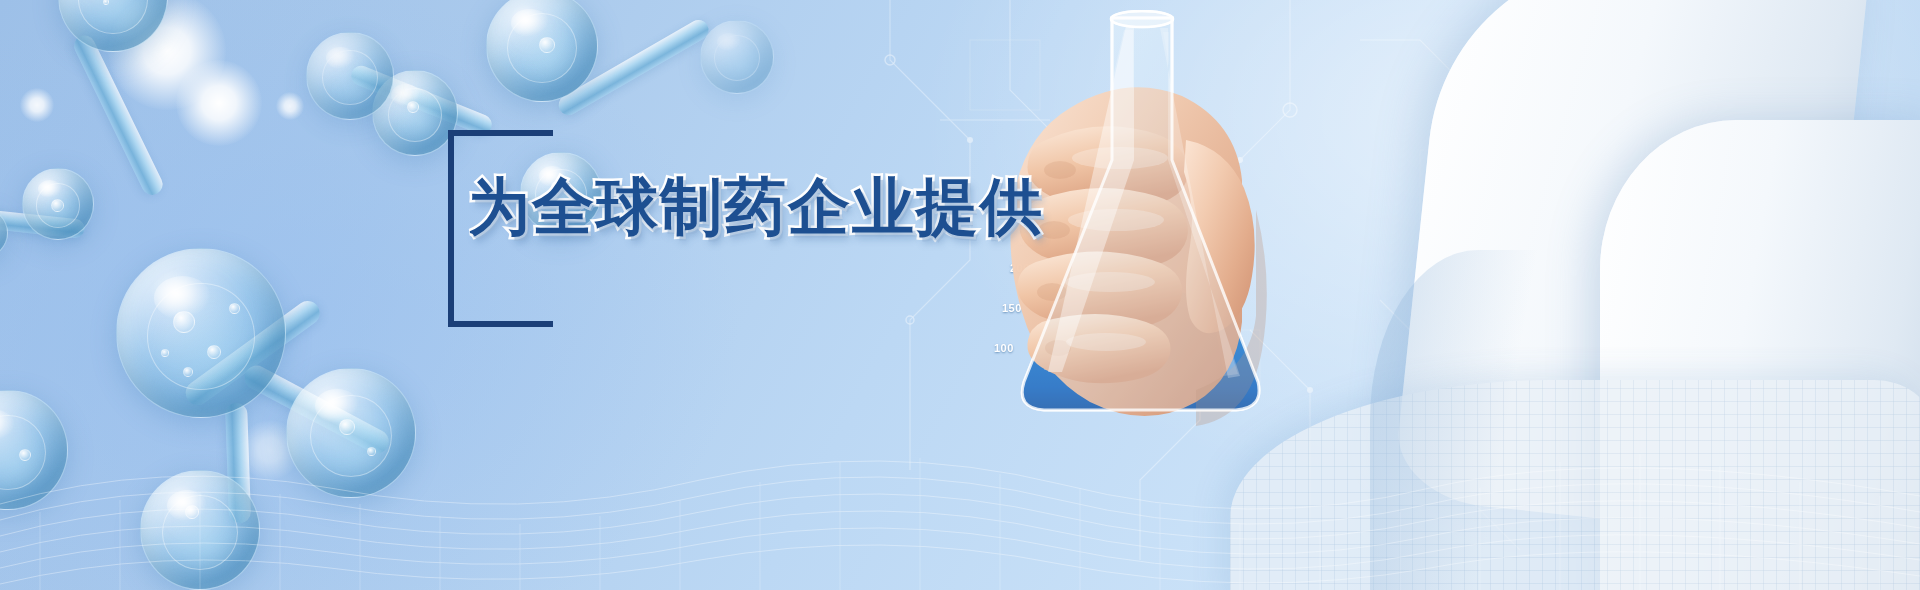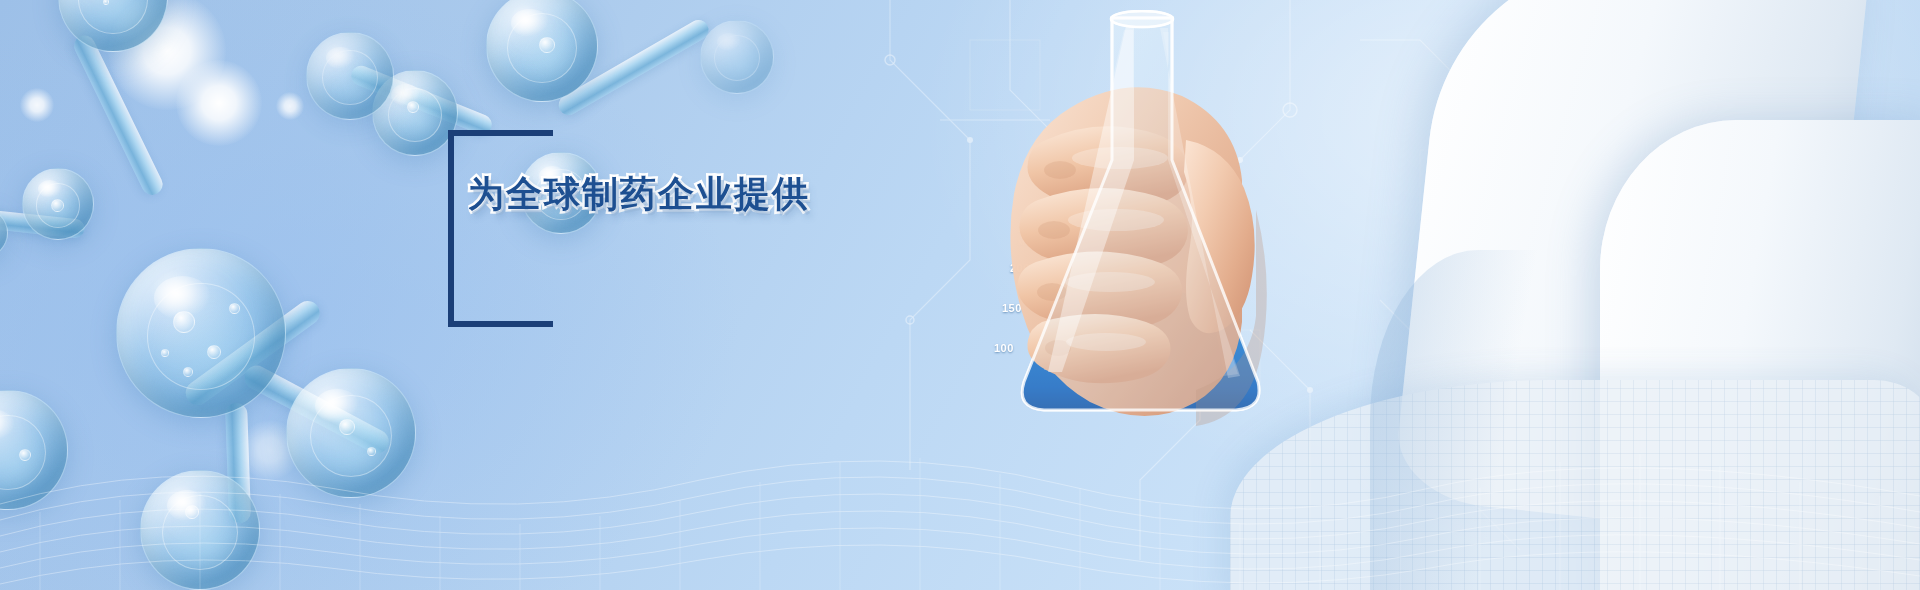--- a/index.html
+++ b/index.html
@@ -108,21 +108,21 @@
 
   #headline { position:absolute; left:468px; top:176px; width:600px; }
 
   .line {
     white-space:nowrap;
     font-family:"DejaVu Sans", sans-serif;
     font-weight:700;
     line-height:1;
   }
   .line1 {
-    font-size:36px;
+    font-size:62px;
     letter-spacing:2px;
     margin-bottom:10px;
   }
   .line2 {
     font-size:58px;
     letter-spacing:1px;
   }
   .blue {
     color:#1d4f91;
     -webkit-text-stroke:5px #ffffff;

